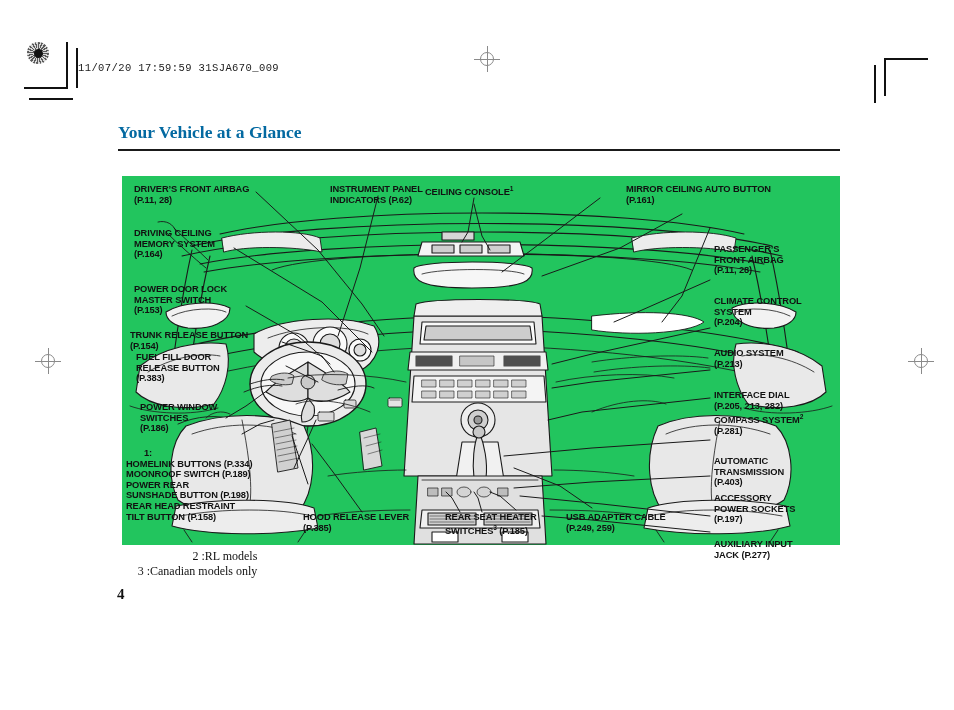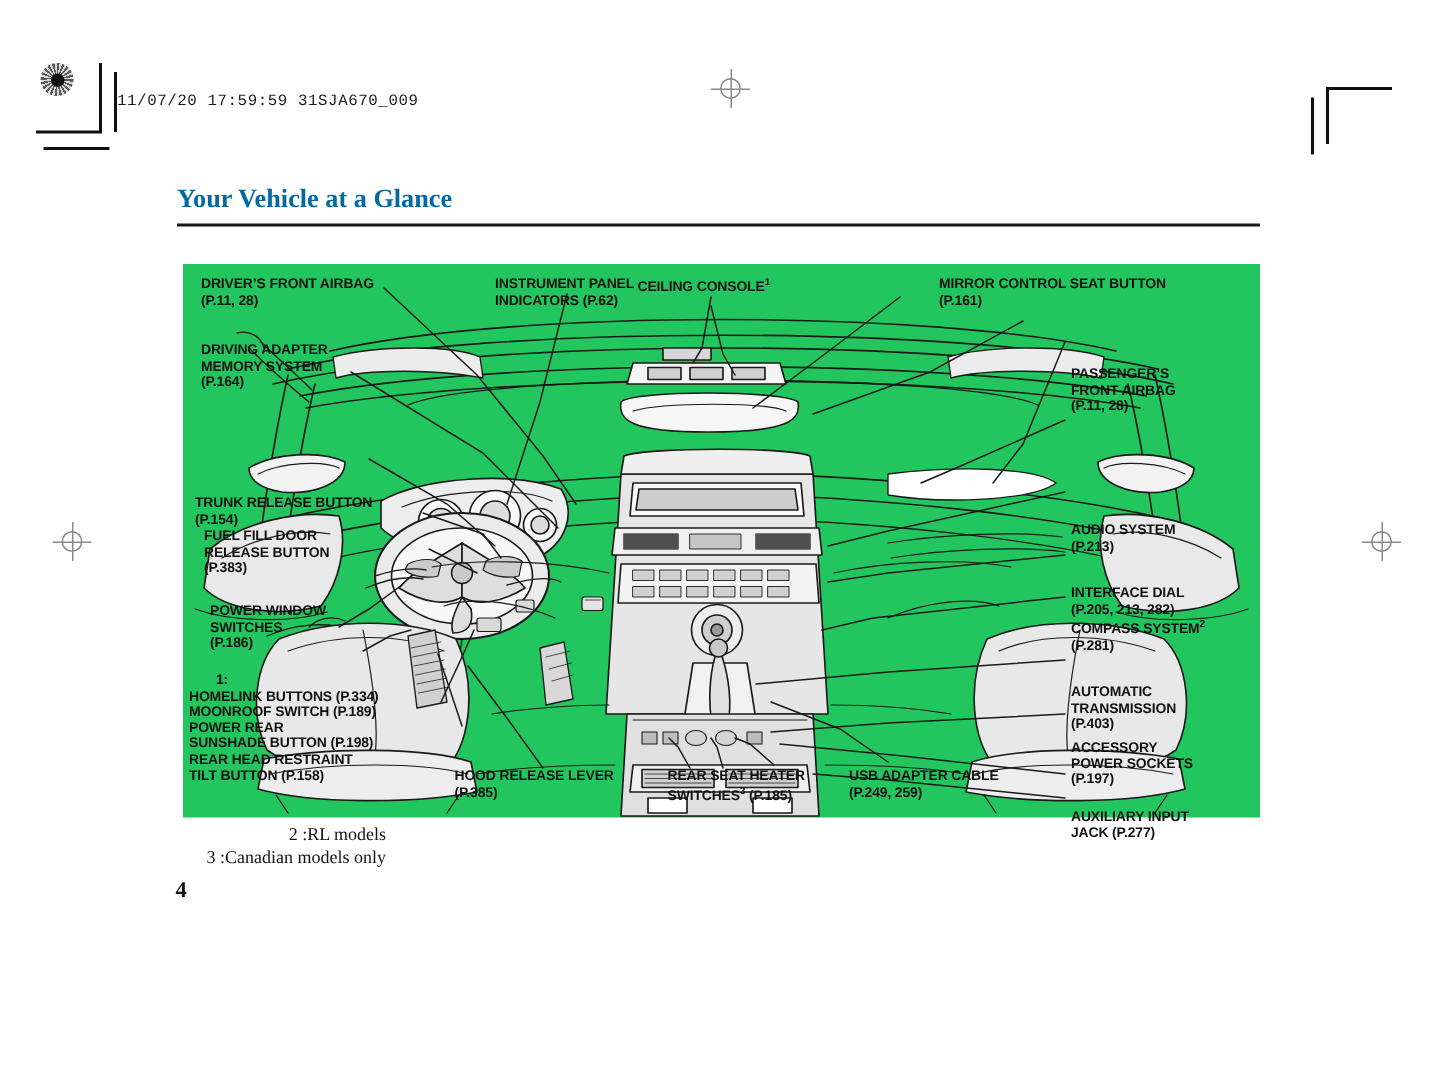--- a/index.html
+++ b/index.html
@@ -432,25 +432,30 @@
         <path d="M470 332 L 438 310 L 392 292"></path>
       </g>
     </svg>
 
     <div class="cal" style="left:12px; top:8px;">
       <div>DRIVER’S FRONT AIRBAG</div>
       <div>(P.11, 28)</div>
     </div>
 
     <div class="cal" style="left:12px; top:52px;">
-      <div>DRIVING ADAPTER</div>
+      <div>DRIVING CEILING</div>
       <div>MEMORY SYSTEM</div>
       <div>(P.164)</div>
     </div>
 
+    <div class="cal" style="left:12px; top:108px;">
+      <div>POWER DOOR LOCK</div>
+      <div>MASTER SWITCH</div>
+      <div>(P.153)</div>
+    </div>
 
     <div class="cal" style="left:8px; top:154px;">
       <div>TRUNK RELEASE BUTTON</div>
       <div>(P.154)</div>
     </div>
 
     <div class="cal" style="left:14px; top:176px;">
       <div>FUEL FILL DOOR</div>
       <div>RELEASE BUTTON</div>
       <div>(P.383)</div>
@@ -477,30 +482,35 @@
       <div>INDICATORS (P.62)</div>
     </div>
 
     <div class="cal" style="left:303px; top:8px;">
       <div>
         <span>CEILING CONSOLE</span><sup>1</sup>
       </div>
     </div>
 
     <div class="cal" style="left:504px; top:8px;">
-      <div>MIRROR CONTROL SEAT BUTTON</div>
+      <div>MIRROR CEILING AUTO BUTTON</div>
       <div>(P.161)</div>
     </div>
 
     <div class="cal rt" style="left:592px; top:40px;">
       <div>PASSENGER’S</div>
       <div>FRONT AIRBAG</div>
       <div>(P.11, 28)</div>
     </div>
 
+    <div class="cal rt" style="left:592px; top:92px;">
+      <div>CLIMATE CONTROL</div>
+      <div>SYSTEM</div>
+      <div>(P.204)</div>
+    </div>
 
     <div class="cal rt" style="left:592px; top:144px;">
       <div>AUDIO SYSTEM</div>
       <div>(P.213)</div>
     </div>
 
     <div class="cal rt" style="left:592px; top:186px;">
       <div>INTERFACE DIAL</div>
       <div>(P.205, 213, 282)</div>
     </div>

